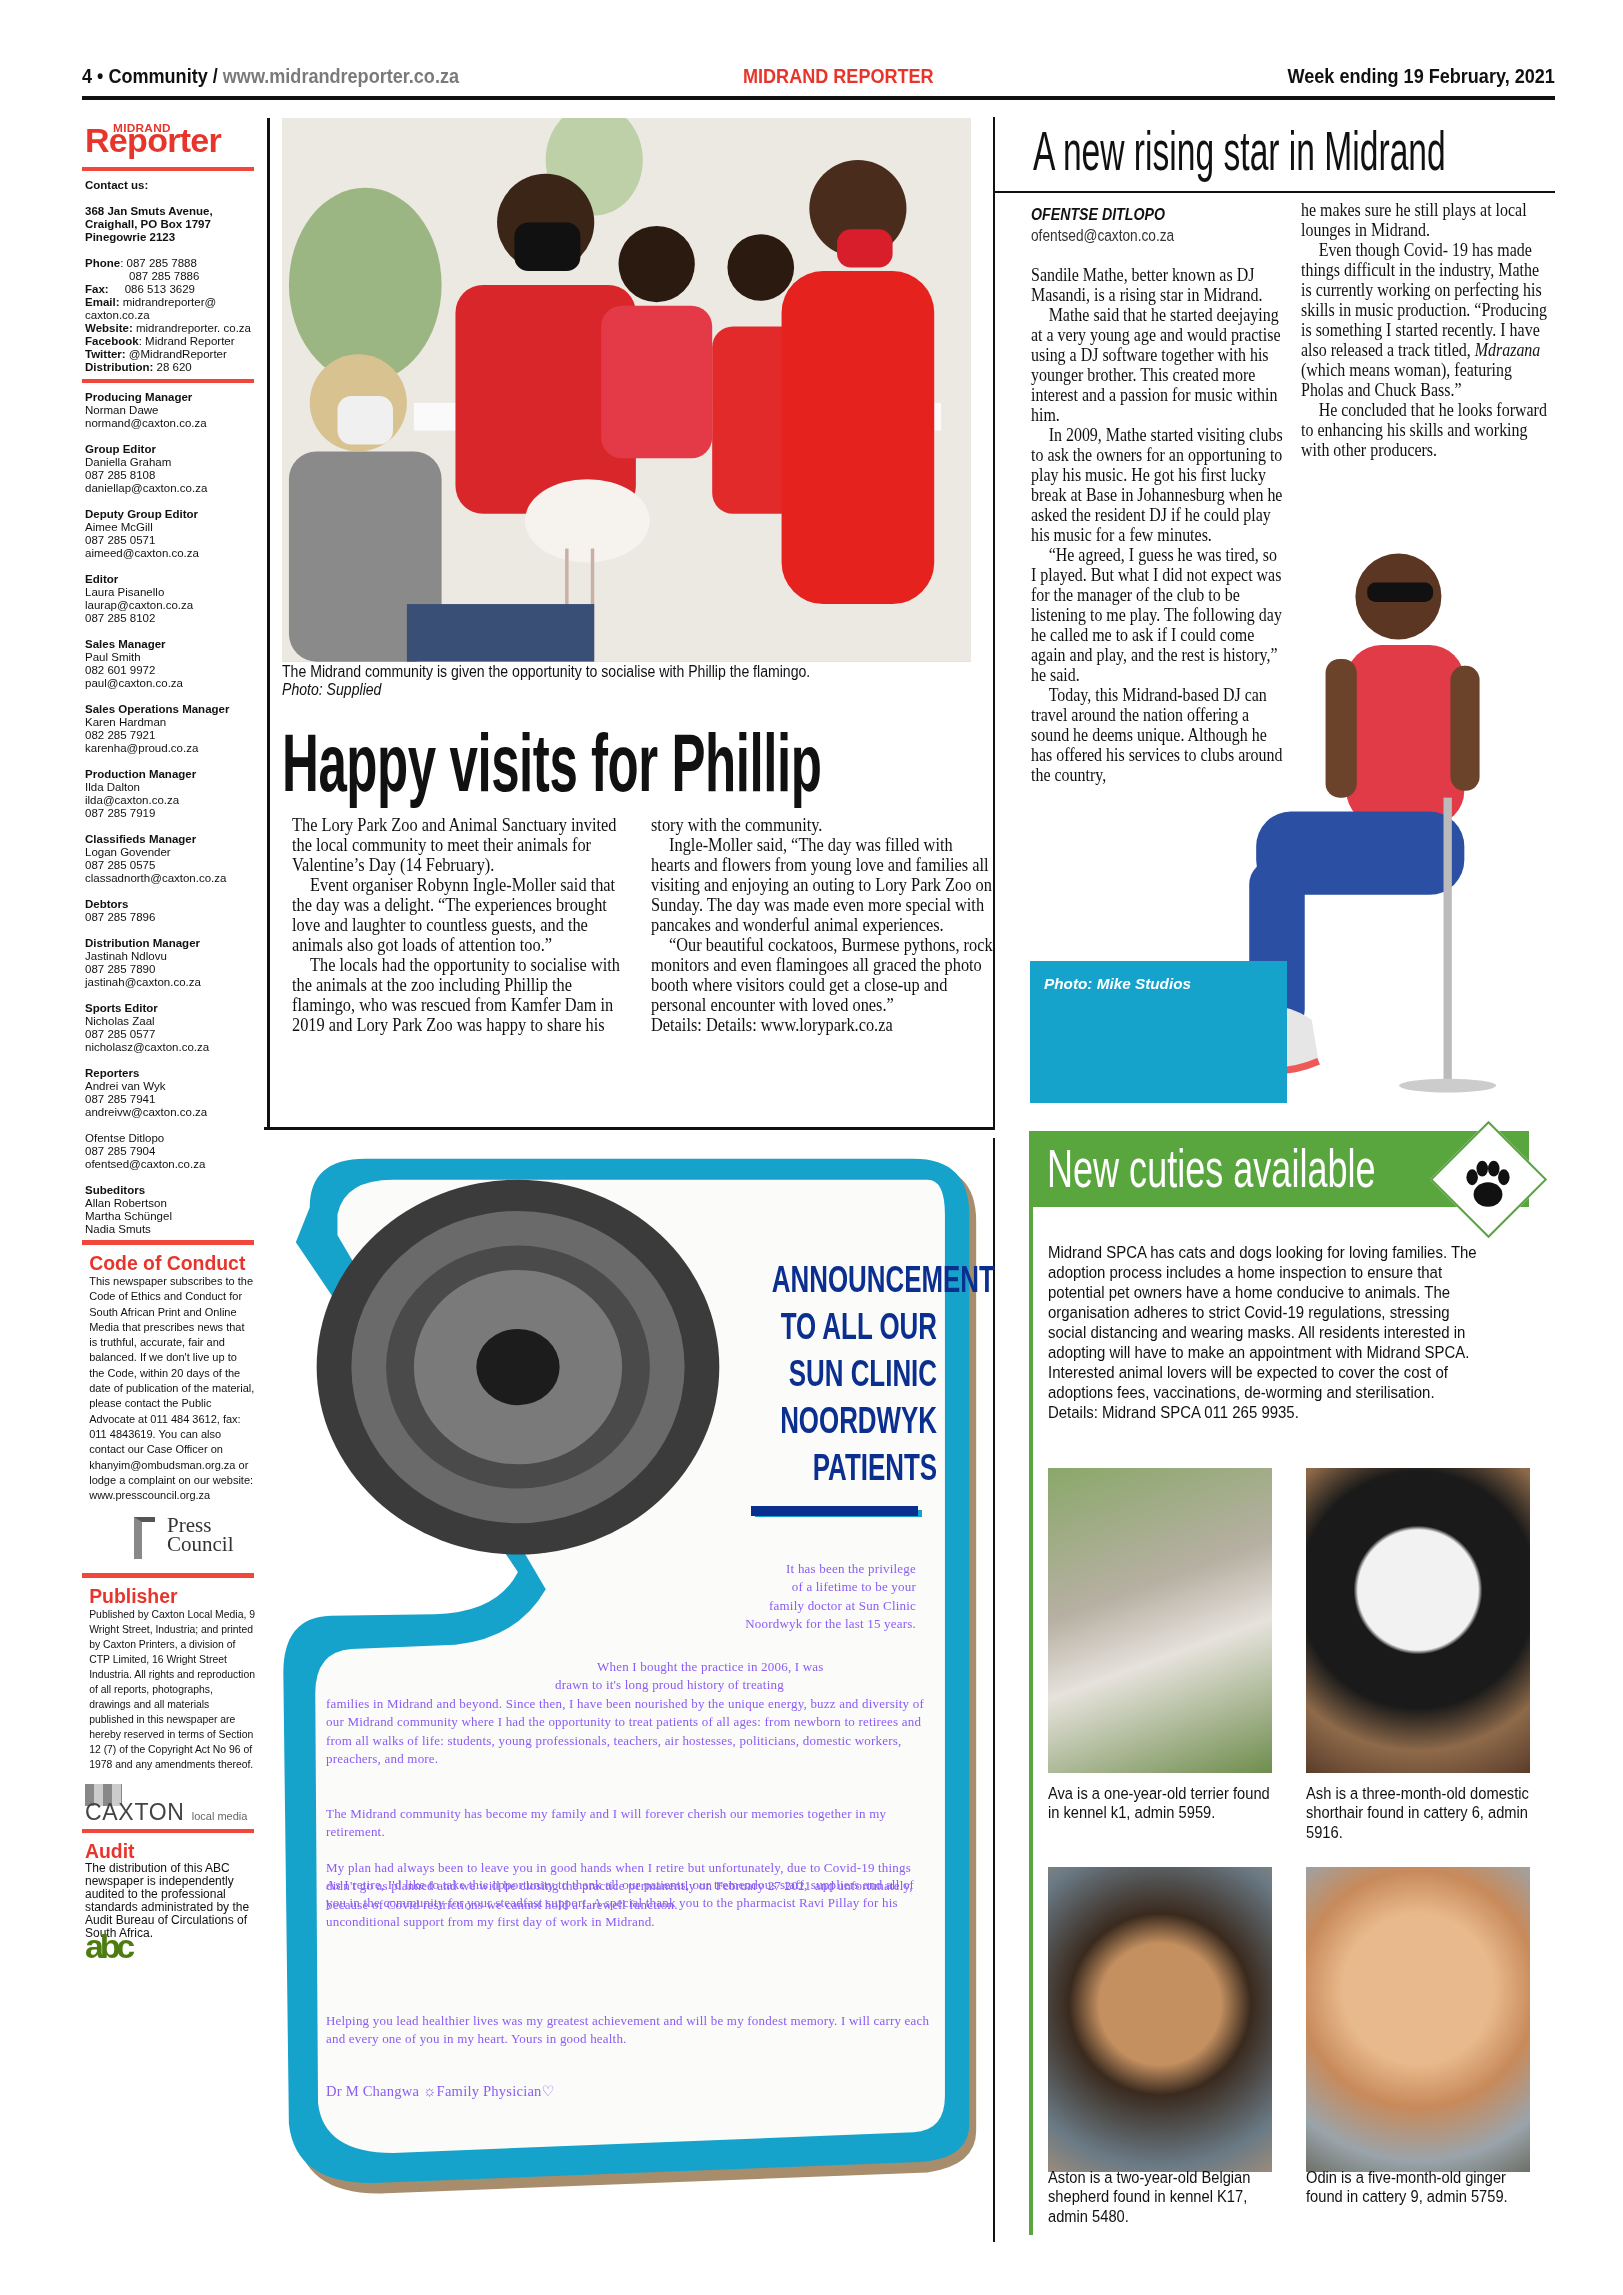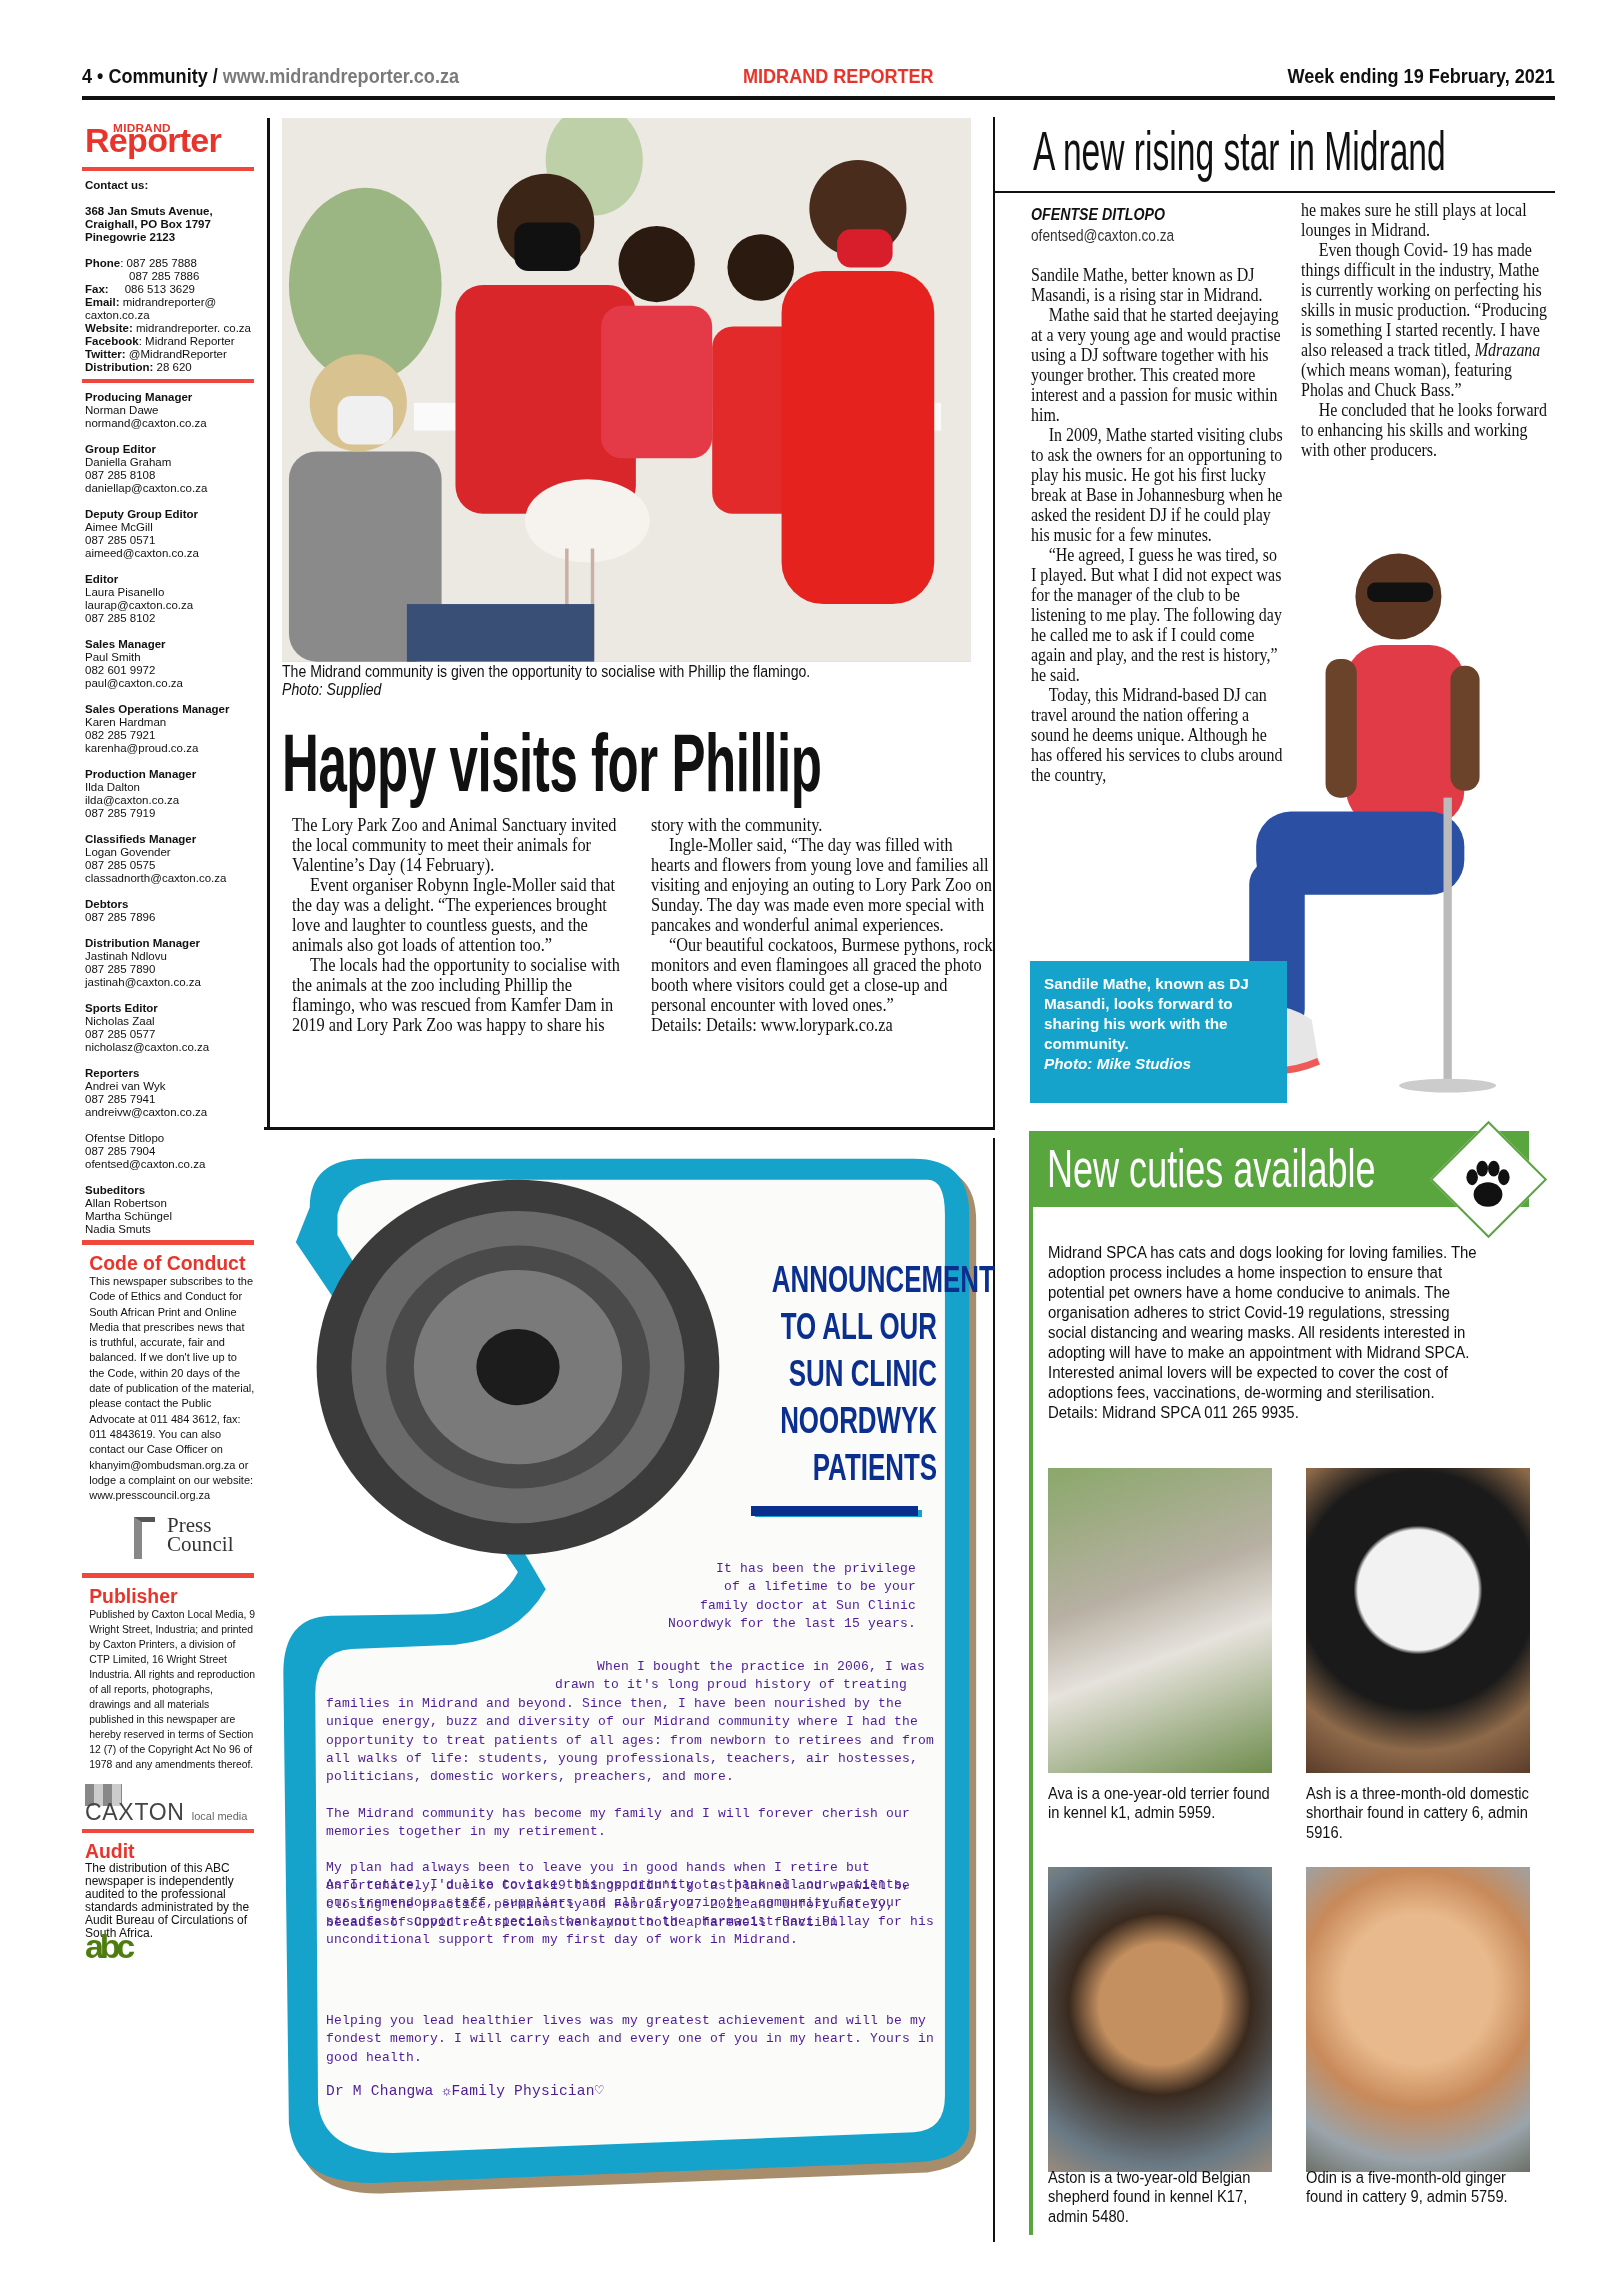--- a/index.html
+++ b/index.html
@@ -66,21 +66,21 @@
   .paw-icon { left:1452px; top:1147px; width:72px; height:72px; }
   .spca-body { left:1048px; top:1242px; width:500px; font-size:17.4px; line-height:20px; transform:scaleX(0.86); transform-origin:left top; }
   .pet-photo { position:absolute; width:224px; height:305px; }
   .pet-cap { position:absolute; width:257px; font-size:16.7px; line-height:19.4px; transform:scaleX(0.88); transform-origin:left top; }
 
   
   .ad { left:275px; top:1138px; width:722px; height:1083px; }
   .ad-title { left:701px; top:1256px; width:236px; text-align:right; font-size:37px; line-height:47px; font-weight:bold; color:#0b2f8f; transform:scaleX(0.7); transform-origin:right top; font-family:"Liberation Sans", sans-serif; }
   .ad-rule1 { left:751px; top:1506px; width:167px; height:9.7px; background:#0b2f8f; }
   .ad-rule2 { left:755px; top:1510px; width:167px; height:7px; background:#16a3cb; z-index:0; }
-  .hand { font-family:Liberation Mono, monospace; font-size:13px; line-height:18.4px; color:#4c1d95; letter-spacing:0.2px; }
+  .hand { font-family:Liberation Serif, serif; font-size:13px; line-height:18.4px; color:#8b5cf6; letter-spacing:0.2px; }
   .ad-p1 { left:597px; top:1560px; width:319px; text-align:right; }
   .ad-p2 { left:326px; top:1658px; width:611px; }
   .ad-p2 .l1 { padding-left:271px; display:block; }
   .ad-p2 .l2 { padding-left:229px; display:block; }
   .ad-p { position:absolute; left:326px; width:611px; }
 </style>
 </head>
 <body>
 
 <div class="abs hdr-left">
@@ -296,21 +296,20 @@
     <rect x="300" y="190" width="42" height="180" rx="20" fill="#6b422a"></rect>
     <rect x="20" y="400" width="300" height="120" rx="50" fill="#2b4fa3"></rect>
     <rect x="10" y="470" width="80" height="250" rx="35" fill="#2b4fa3"></rect>
     <rect x="290" y="380" width="12" height="420" fill="#bbb"></rect>
     <ellipse cx="296" cy="795" rx="70" ry="10" fill="#ccc"></ellipse>
     <path d="M-20 700 Q40 660 100 700 L110 760 Q40 790 -30 760 Z" fill="#e6e6e6"></path>
     <path d="M-20 755 Q40 790 110 760" stroke="#ef5a58" stroke-width="10" fill="none"></path>
   </svg>
 </div>
 <div class="abs caption-blue">
-  <span>Sandile Mathe, known as DJ Masandi, looks forward to sharing his work with the community.</span>
   <i>Photo: Mike Studios</i>
 </div>
 
 <div class="abs spca-bar"></div>
 <div class="abs spca-frame"></div>
 <div class="abs spca-title">New cuties available</div>
 <div class="abs paw-diamond"></div>
 <svg class="abs paw-icon" viewBox="0 0 100 100">
   <ellipse cx="50" cy="66" rx="20" ry="17" fill="#111"></ellipse>
   <ellipse cx="28" cy="42" rx="8" ry="11" fill="#111"></ellipse>

